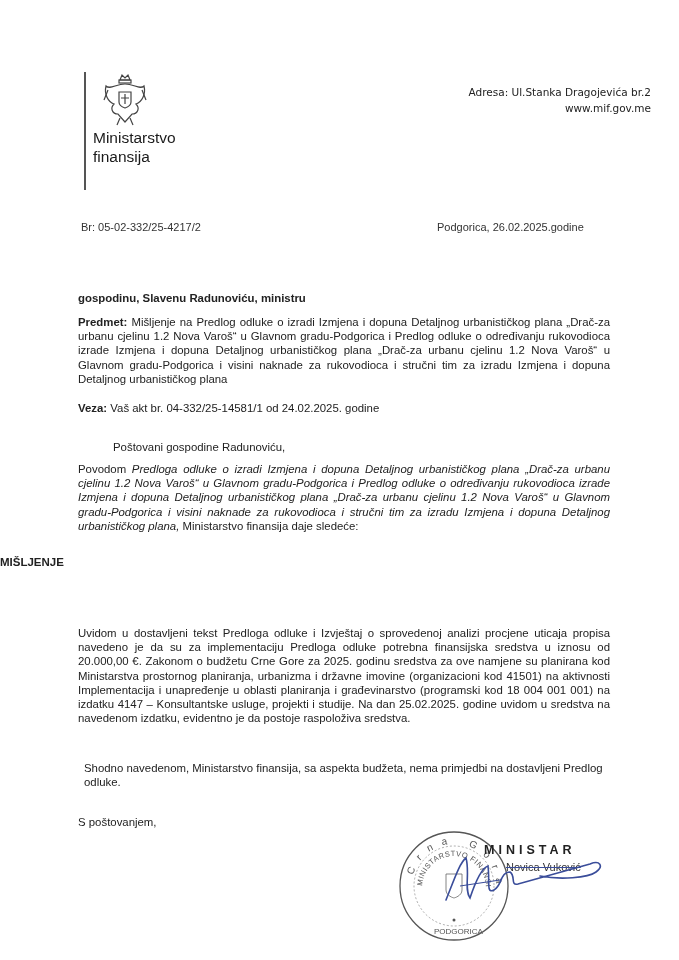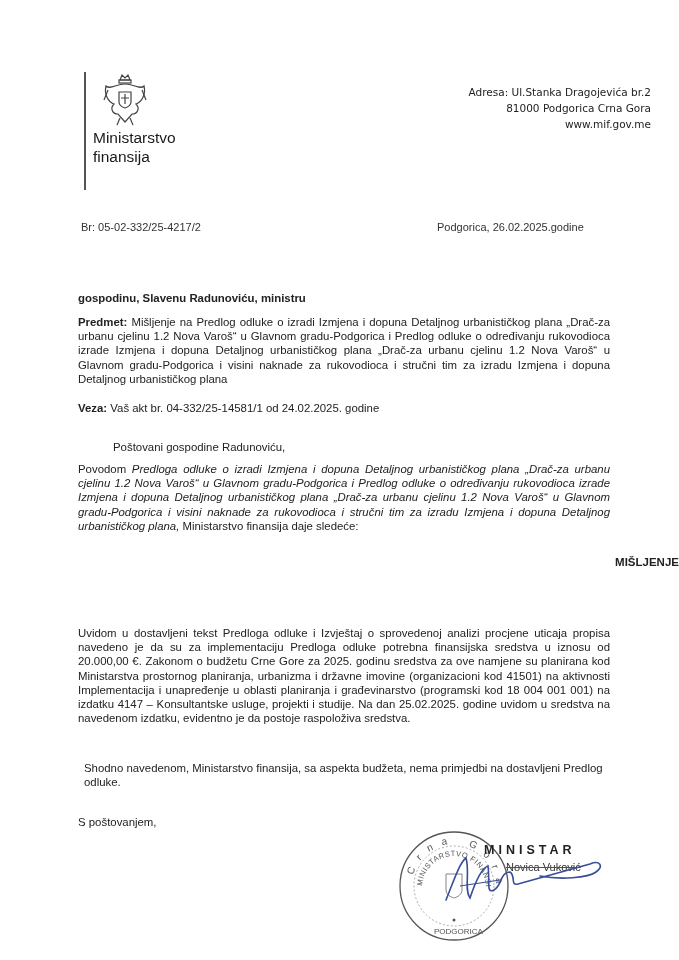--- a/index.html
+++ b/index.html
@@ -16,21 +16,21 @@
   .address { position: absolute; right: 28px; top: 84px; text-align: right; font-size: 10.5px; line-height: 16px; color: #222; font-family: "DejaVu Sans", sans-serif; }
 
   .ref { position: absolute; left: 81px; top: 221px; font-size: 11px; color: #333; }
   .date { position: absolute; left: 423px; top: 221px; font-size: 11px; color: #333; margin-left: 14px; }
 
   .body-text { position: absolute; left: 78px; width: 532px; font-size: 11.4px; line-height: 14.2px; color: #222; }
   .justify { text-align: justify; }
   b { font-weight: bold; }
   i { font-style: italic; }
 
-  .heading { position: absolute; left: 0; width: 679px; top: 556px; text-align: right; font-weight: bold; font-size: 11.5px; color: #222; }
+  .heading { position: absolute; left: 0; width: 679px; top: 556px; text-align: left; font-weight: bold; font-size: 11.5px; color: #222; }
 
   
   .stamp { position: absolute; left: 396px; top: 828px; width: 116px; height: 116px; }
   .sig-title { position: absolute; left: 484px; top: 843px; font-size: 12.5px; font-weight: bold; letter-spacing: 4px; color: #222; }
   .sig-name { position: absolute; left: 506px; top: 861px; font-size: 11px; color: #333; text-decoration: line-through; text-decoration-color: #3a4d9a; }
   .signature { position: absolute; left: 440px; top: 850px; width: 170px; height: 60px; }
 </style>
 </head>
 <body>
 
@@ -50,21 +50,20 @@
     </g>
   </svg>
 
   <div class="ministry-name">
     <div>Ministarstvo</div>
     <div>finansija</div>
   </div>
 
   <div class="address">
     <div>Adresa: Ul.Stanka Dragojevića br.2</div>
-    <div>81000 Podgorica Crna Gora</div>
     <div>www.mif.gov.me</div>
   </div>
 
   <div class="ref">Br: 05-02-332/25-4217/2</div>
   <div class="date">Podgorica, 26.02.2025.godine</div>
 
 
   <div class="body-text" style="top:291px;">
     <b>gospodinu, Slavenu Radunoviću, ministru</b>
   </div>

